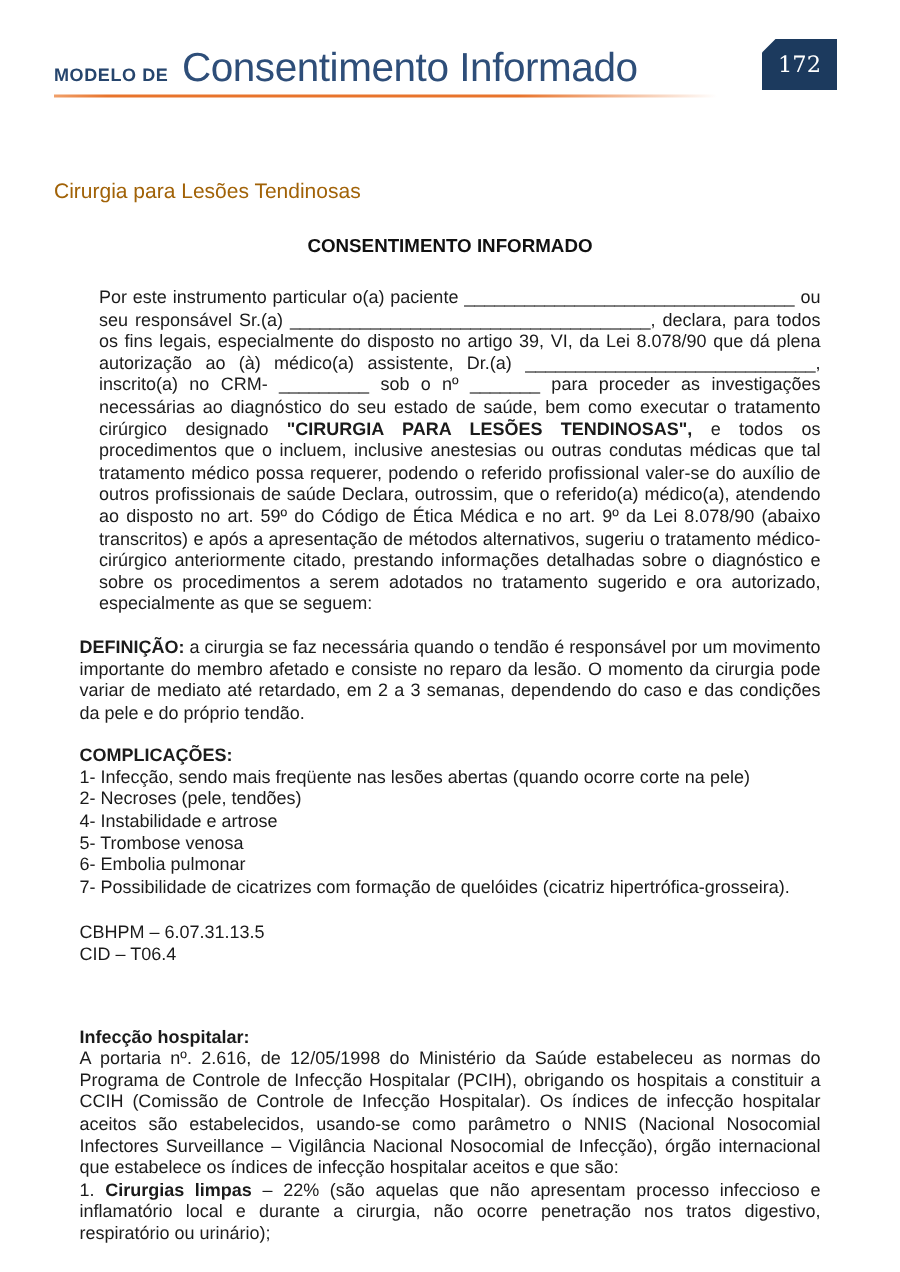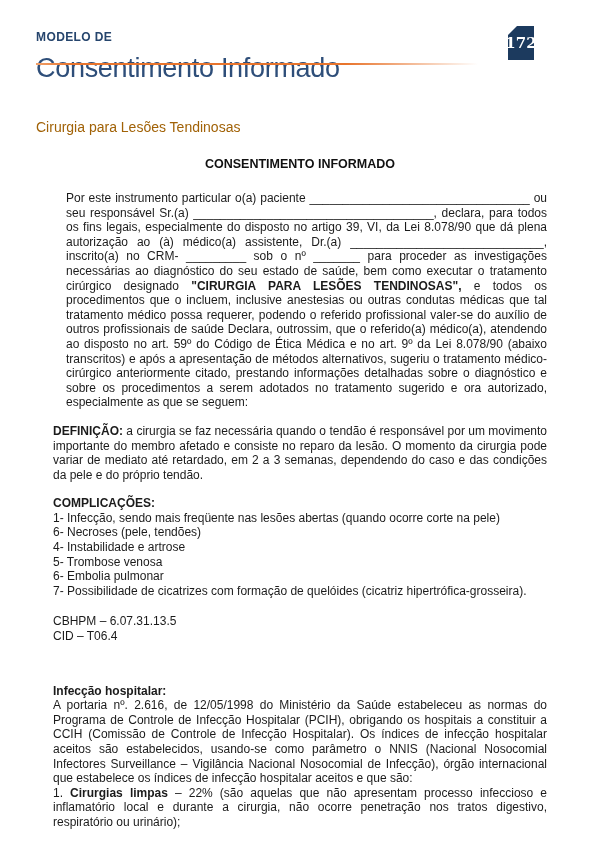--- a/index.html
+++ b/index.html
@@ -1,32 +1,32 @@
 <!DOCTYPE html>
 <html lang="pt-BR"><head>
 <meta charset="utf-8">
 <style>
   html,body { margin:0; padding:0; background:#ffffff; }
   .page {
     position:relative; width:600px; height:848px; background:#ffffff;
     overflow:hidden; font-family:"Liberation Sans", sans-serif; color:#1b1b1b;
   }
   
-  .hdr { position:absolute; left:36px; top:30px; display:flex; align-items:baseline; gap:9px;flex-direction:column; }
+  .hdr { position:absolute; left:36px; top:30px; display:flex; align-items:baseline; gap:9px; }
   .kicker { font-size:12px; font-weight:bold; color:#26456d; letter-spacing:.4px; }
   .main-title { font-size:27px; font-weight:400; color:#2e4e79; letter-spacing:-.3px; }
   .hdr-rule {
     position:absolute; left:36px; top:63px; width:442px; height:2px;
     background:linear-gradient(90deg,#f0a06a 0%,#e8742c 8%,#e8742c 70%,rgba(232,116,44,0) 100%);
   }
   .badge {
-    position:absolute; left:508px; top:26px; width:26px; height:34px;
+    position:absolute; left:508px; top:26px; width:50px; height:34px;
     background:#1c3a5e; clip-path:polygon(9px 0,100% 0,100% 100%,0 100%,0 9px);
     display:flex; align-items:center; justify-content:center;
-    color:#ffffff; font-family:"DejaVu Serif", serif; font-weight:bold; font-size:15px;
+    color:#ffffff; font-family:"DejaVu Serif", serif; font-weight:normal; font-size:15px;
   }
   
   .content { position:absolute; top:0; left:53px; right:53px; }
   .section-title { margin:119px 0 0 -17px; font-size:14px; font-weight:normal; color:#a16207; }
   .doc-title { margin-top:22px; text-align:center; font-size:12.5px; font-weight:bold; color:#111; }
   .para, .line { font-size:12px; line-height:14.6px; }
   .para { text-align:justify; margin:14px 0 0 0; }
   .para.tight { margin-top:0; }
   .intro { margin-top:20px;margin-left:13px; }
   .block { margin-top:14px; }
@@ -56,21 +56,21 @@
     <div class="doc-title">CONSENTIMENTO INFORMADO</div>
 
     <p class="para intro"><span>Por este instrumento particular o(a) paciente </span><span>_________________________________ </span><span>ou seu responsável Sr.(a) </span><span>____________________________________,</span><span> declara, para todos os fins legais, especialmente do disposto no artigo 39, VI, da Lei 8.078/90 que dá plena autorização ao (à) médico(a) assistente, Dr.(a) </span><span>_____________________________,</span><span> inscrito(a) no CRM- </span><span>_________ </span><span>sob o nº </span><span>_______ </span><span>para proceder as investigações necessárias ao diagnóstico do seu estado de saúde, bem como executar o tratamento cirúrgico designado </span><span class="b">"CIRURGIA PARA LESÕES TENDINOSAS",</span><span> e todos os procedimentos que o incluem, inclusive anestesias ou outras condutas médicas que tal tratamento médico possa requerer, podendo o referido profissional valer-se do auxílio de outros profissionais de saúde Declara, outrossim, que o referido(a) médico(a), atendendo ao disposto no art. 59º do Código de Ética Médica e no art. 9º da Lei 8.078/90 (abaixo transcritos) e após a apresentação de métodos alternativos, sugeriu o tratamento médico-cirúrgico anteriormente citado, prestando informações detalhadas sobre o diagnóstico e sobre os procedimentos a serem adotados no tratamento sugerido e ora autorizado, especialmente as que se seguem:</span></p>
 
     <p class="para"><span class="b">DEFINIÇÃO:</span><span> a cirurgia se faz necessária quando o tendão é responsável por um movimento importante do membro afetado e consiste no reparo da lesão. O momento da cirurgia pode variar de mediato até retardado, em 2 a 3 semanas, dependendo do caso e das condições da pele e do próprio tendão.</span></p>
 
     <div class="block">
       <div class="line heading-line">COMPLICAÇÕES:</div>
       <div>
         <div class="line">1- Infecção, sendo mais freqüente nas lesões abertas (quando ocorre corte na pele)</div>
-        <div class="line">6- Necroses (pele, tendões)</div>
+        <div class="line">2- Necroses (pele, tendões)</div>
         <div class="line">4- Instabilidade e artrose</div>
         <div class="line">5- Trombose venosa</div>
         <div class="line">6- Embolia pulmonar</div>
         <div class="line">7- Possibilidade de cicatrizes com formação de quelóides (cicatriz hipertrófica-grosseira).</div>
       </div>
     </div>
 
     <div class="block codes">
       <div class="line">CBHPM – 6.07.31.13.5</div>
       <div class="line">CID – T06.4</div>

